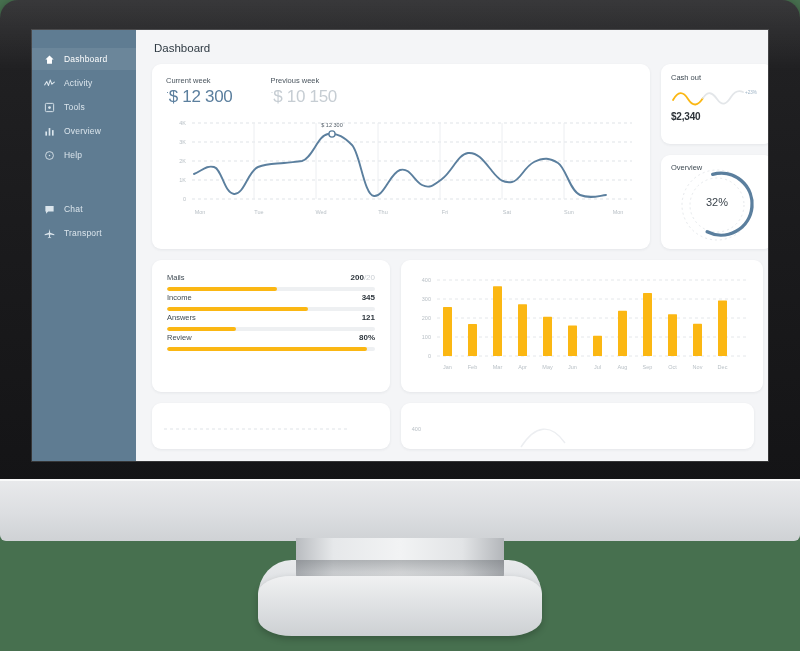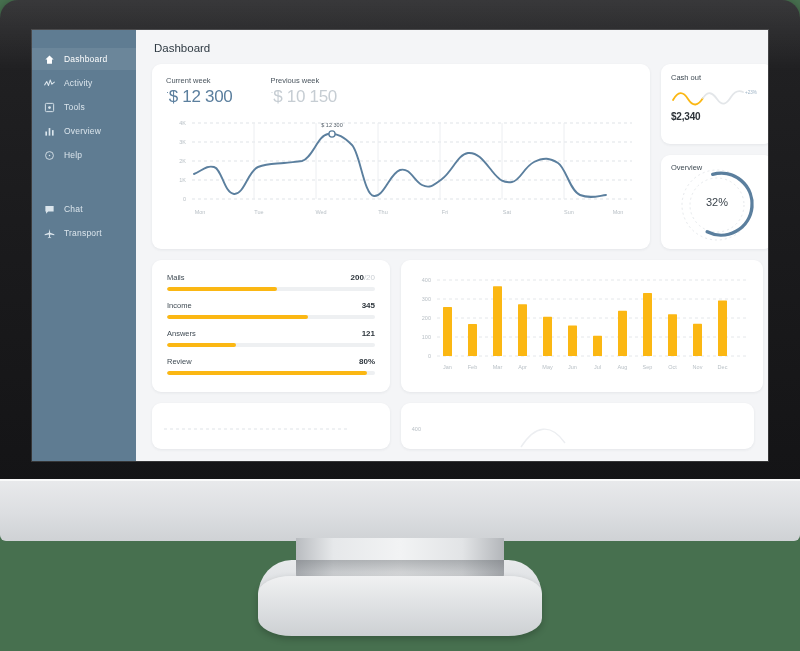--- a/index.html
+++ b/index.html
@@ -100,21 +100,21 @@
   .spark{display:block;}
   .mini-val{font-size:10px;font-weight:700;color:#2d3339;letter-spacing:-.2px;margin-top:4px;}
 
   .gauge-card{padding:8px 10px;box-sizing:border-box;height:94px;position:relative;}
   .gauge-lbl{font-size:7.5px;color:#3f4a53;}
   .gauge-wrap{position:absolute;left:0;top:6px;width:100%;height:88px;display:flex;align-items:center;justify-content:center;}
   .gauge-num{position:absolute;left:0;top:0;width:100%;height:100%;display:flex;align-items:center;justify-content:center;font-size:11px;color:#3b444c;font-weight:400;}
 
   
   .bars-card{width:238px;flex:0 0 238px;padding:13px 15px 14px 15px;box-sizing:border-box;}
-  .bar-row{margin-bottom:10px;}
+  .bar-row{margin-bottom:2px;}
   .bar-row:last-child{margin-bottom:0;}
   .bar-head{display:flex;justify-content:space-between;align-items:baseline;font-size:7.5px;color:#3f4a53;margin-bottom:5px;}
   .bar-head .v{font-weight:700;color:#2e363d;font-size:8px;}
   .bar-head .v .sub{color:#c9ced3;font-weight:400;}
   .track{height:4px;border-radius:3px;background:#eef0f2;overflow:hidden;}
   .fill{height:100%;border-radius:3px;background:#fbb713;}
 
   .barchart-card{flex:1;padding:12px 12px 8px 10px;box-sizing:border-box;}
 
   .bottom-row{display:flex;gap:11px;}

